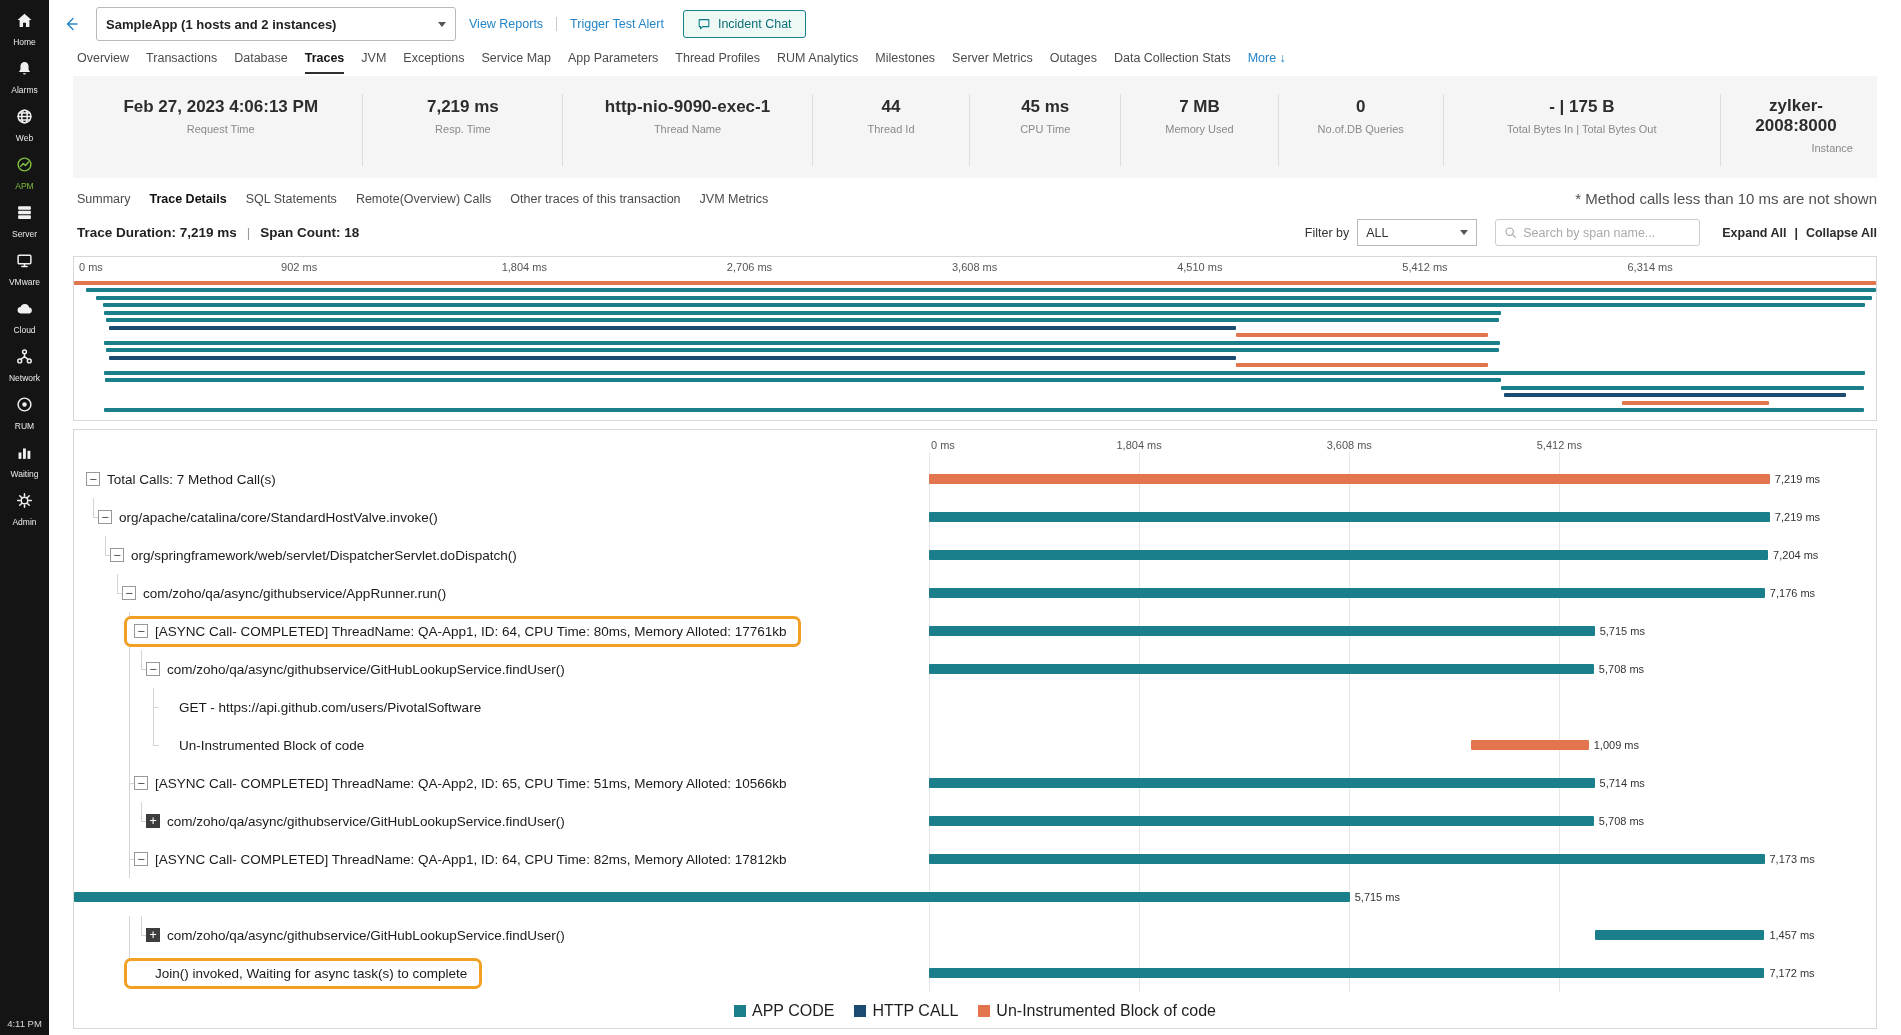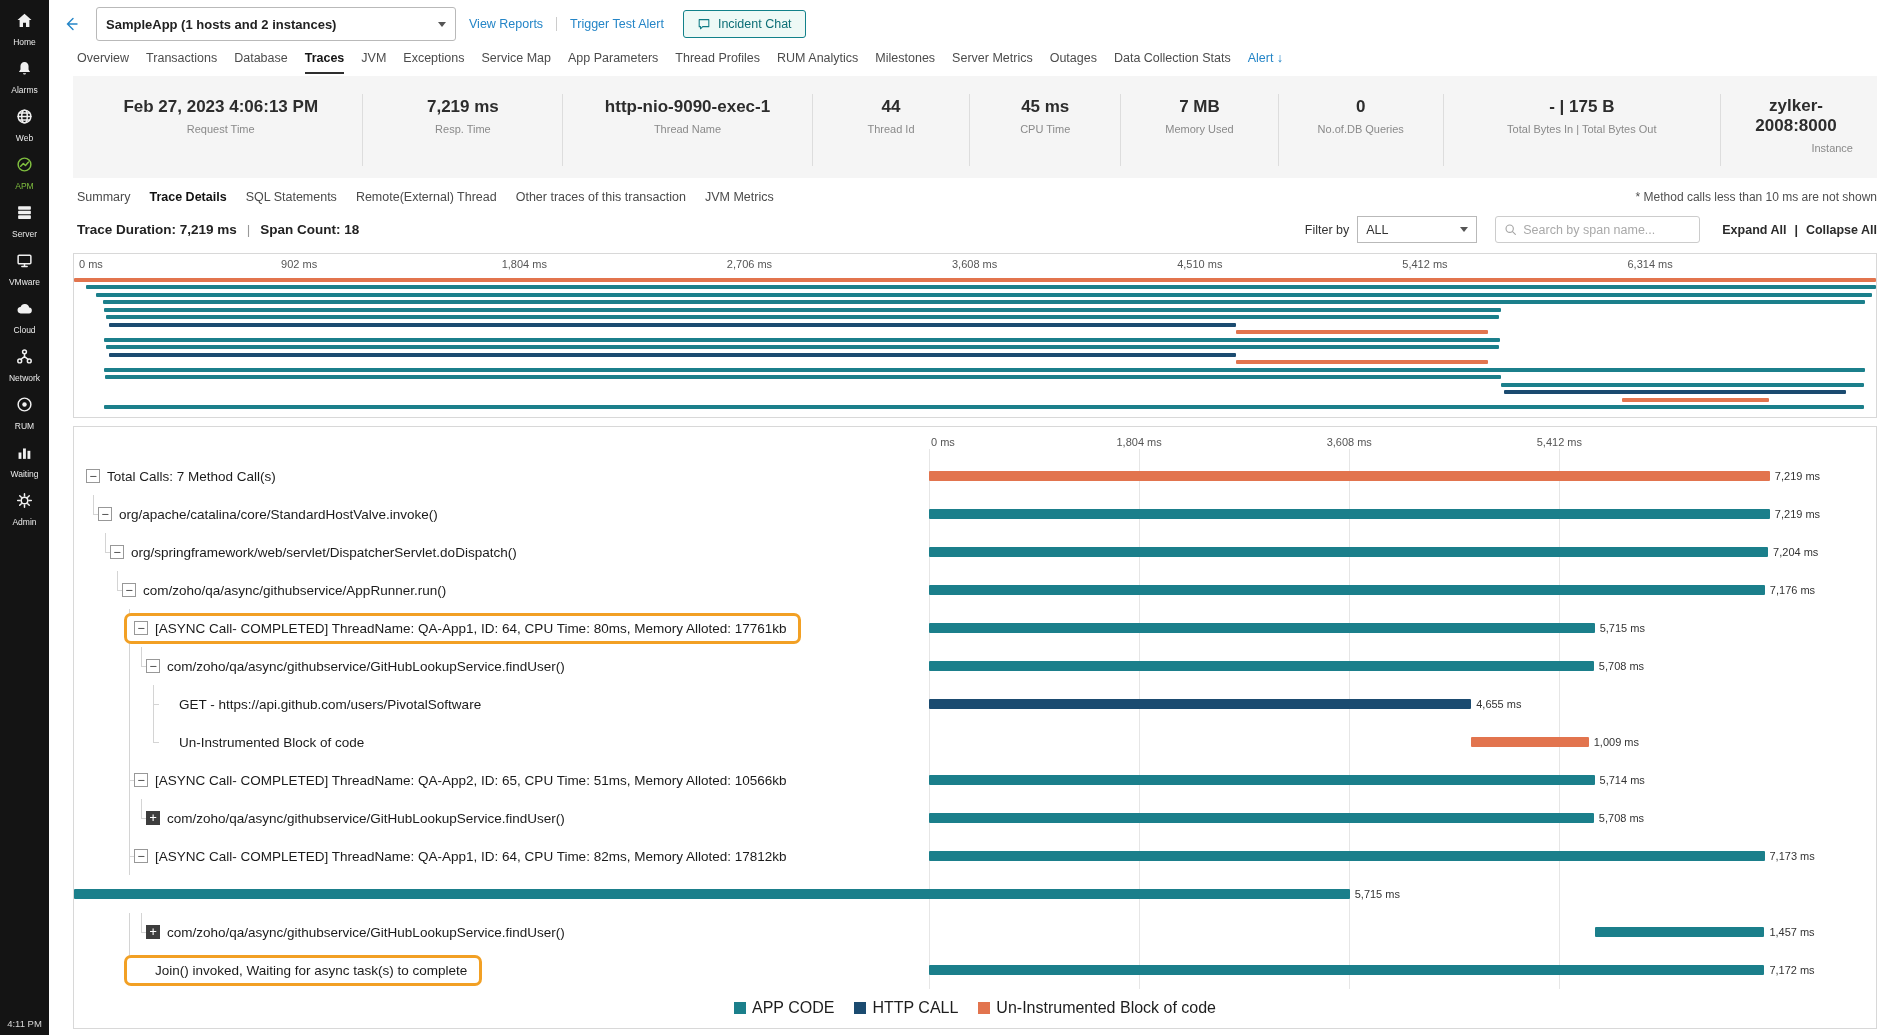--- a/index.html
+++ b/index.html
@@ -46,21 +46,21 @@
   .stat .val { font-size:17px; font-weight:bold; color:#2d2d2d; line-height:21px; }
   .stat .sl { font-size:11px; color:#8a8a8a; margin-top:6px; }
   .stat.instance { width:150px; border-right:none; flex:none; }
   .stat.instance .val { line-height:20px; }
   .stat.instance .sl { text-align:right; padding-right:10px; }
 
   
   .subtabs { display:flex; gap:19px; align-items:center; padding:12px 24px 4px 28px; font-size:12.5px; color:#4a4a4a; flex-shrink:0; }
   .subtab { cursor:pointer; white-space:nowrap; }
   .subtab.active { color:#111; font-weight:bold; }
-  .note { margin-left:auto; font-size:12px; color:#4f4f4f; }
+  .note { margin-left:auto; font-size:15px; color:#4f4f4f; }
 
   
   .trace-info { display:flex; align-items:center; padding:8px 24px 8px 28px; flex-shrink:0; }
   .ti-text { font-size:13.5px; font-weight:bold; color:#222; }
   .ti-sep { margin:0 10px; color:#999; font-weight:normal; }
   .filter-label { margin-left:auto; font-size:12.5px; color:#333; margin-right:8px; }
   .filter-select { width:120px; height:27px; border:1px solid #b9b9b9; display:flex; align-items:center; justify-content:space-between; padding:0 8px; font-size:12.5px; color:#333; cursor:pointer; background:#fff; }
   .search-box { margin-left:18px; width:205px; height:27px; border:1px solid #ccc; border-radius:3px; display:flex; align-items:center; gap:6px; padding:0 8px; background:#fff; }
   .search-box svg { width:13px; height:13px; flex-shrink:0; }
   .search-box input { border:none; outline:none; flex:1; font-size:12.5px; color:#444; font-family:inherit; background:transparent; }
@@ -227,21 +227,21 @@
         <span class="tab">JVM</span>
         <span class="tab">Exceptions</span>
         <span class="tab">Service Map</span>
         <span class="tab">App Parameters</span>
         <span class="tab">Thread Profiles</span>
         <span class="tab">RUM Analytics</span>
         <span class="tab">Milestones</span>
         <span class="tab">Server Metrics</span>
         <span class="tab">Outages</span>
         <span class="tab">Data Collection Stats</span>
-        <span class="tab more">Alert ↓</span>
+        <span class="tab more">More ↓</span>
       </nav>
 
     <div class="stats">
       <div class="stats-list" id="stats-list">
           <div class="stat" style="flex: 1.9 1 0%;">
             <div class="val">Feb 27, 2023 4:06:13 PM</div>
             <div class="sl">Request Time</div>
           </div>
           <div class="stat" style="flex: 1.3 1 0%;">
             <div class="val">7,219 ms</div>
@@ -276,21 +276,21 @@
         <div class="val">zylker-2008:8000</div>
         <div class="sl">Instance</div>
       </div>
     </div>
 
     <div class="subtabs">
       <div id="subtab-items" style="display:flex;gap:19px;">
           <span class="subtab">Summary</span>
           <span class="subtab active">Trace Details</span>
           <span class="subtab">SQL Statements</span>
-          <span class="subtab">Remote(External) Thread</span>
+          <span class="subtab">Remote(Overview) Calls</span>
           <span class="subtab">Other traces of this transaction</span>
           <span class="subtab">JVM Metrics</span>
         </div>
       <span class="note">* Method calls less than 10 ms are not shown</span>
     </div>
 
     <div class="trace-info">
       <span class="ti-text">Trace Duration: 7,219 ms</span>
       <span class="ti-text ti-sep">|</span>
       <span class="ti-text">Span Count: 18</span>
@@ -487,24 +487,20 @@
             <div class="tm-row">
               <div class="tm-labels">
                 <span class="guide-v" style="left: 55px;"></span>
                 <span class="guide-v" style="left: 79px;"></span>
                 <span class="guide-h" style="left: 79px; width: 6px;"></span>
                 <span class="lab-wrap" style="margin-left: 84px;">
                   <span class="toggle none"></span>
                   <span class="row-text">GET - https://api.github.com/users/PivotalSoftware</span>
                 </span>
               </div>
-              <div class="tm-gantt">
-                <div class="bar" style="left: 0%; width: 58.1149%; background: rgb(27, 75, 112);"></div>
-                <span class="dur" style="left: calc(58.1149% + 5px);">4,655 ms</span>
-              </div>
             </div>
             <div class="tm-row">
               <div class="tm-labels">
                 <span class="guide-v" style="left: 55px;"></span>
                 <span class="guide-v half" style="left: 79px;"></span>
                 <span class="guide-h" style="left: 79px; width: 6px;"></span>
                 <span class="lab-wrap" style="margin-left: 84px;">
                   <span class="toggle none"></span>
                   <span class="row-text">Un-Instrumented Block of code</span>
                 </span>

